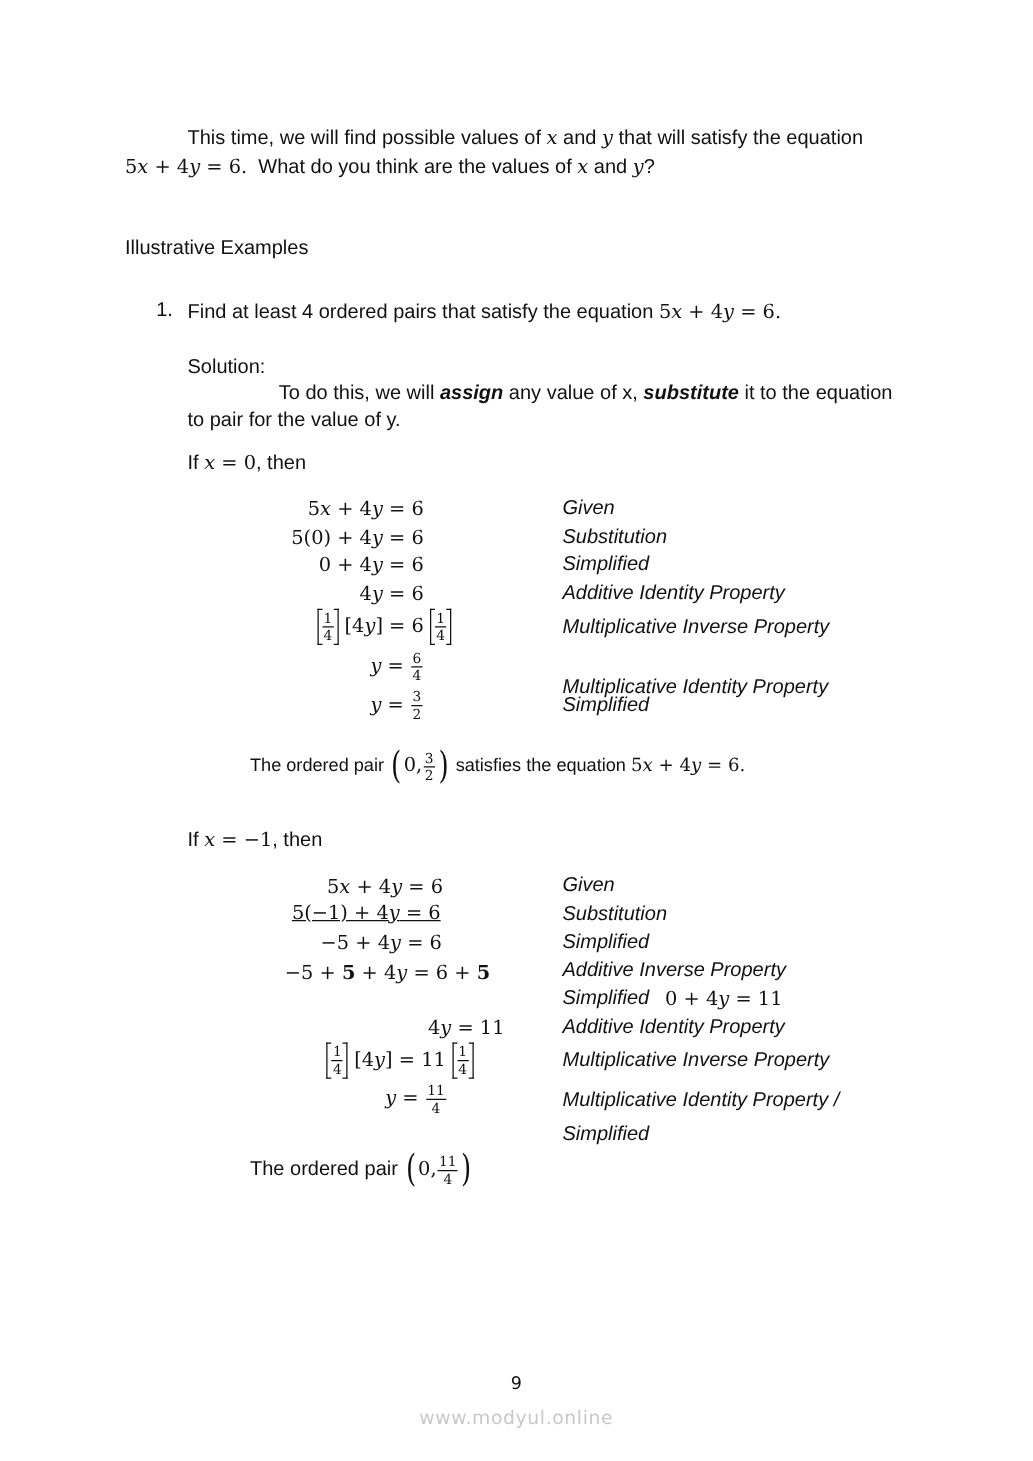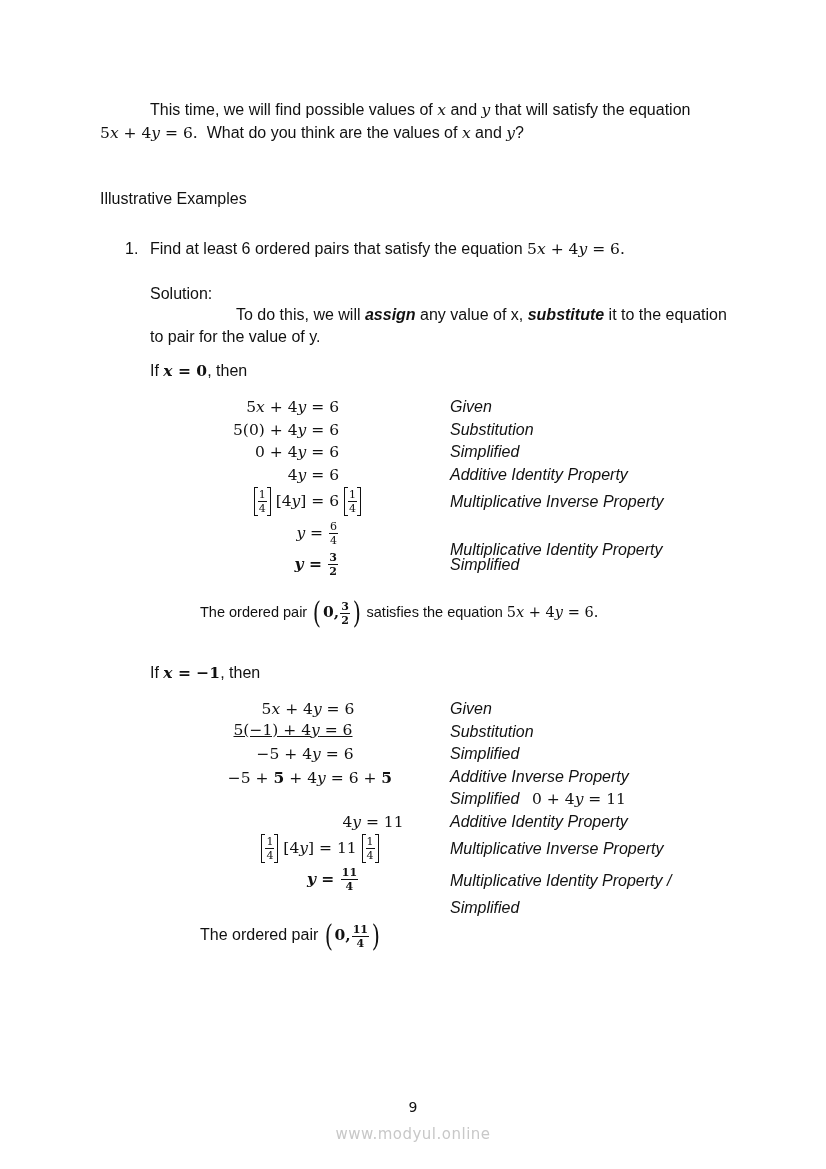--- a/index.html
+++ b/index.html
@@ -13,21 +13,21 @@
       position: relative;
       overflow: hidden;
       font-family: "Liberation Sans", sans-serif;
       color: #111111;
       font-size: 16px;
     }
     .abs { position: absolute; white-space: nowrap; }
     .sans { font-family: "Liberation Sans", sans-serif; font-size: 16px; }
     .math { font-family: "DejaVu Serif", "Liberation Serif", serif; font-size: 15.5px; }
     .mi { font-style: italic; }
-    .bold { font-weight: bold; }
+    .bold { font-weight: normal; }
     .bi { font-weight: bold; font-style: italic; }
     .reason { font-family: "Liberation Sans", sans-serif; font-style: italic; font-size: 16px; position: absolute; white-space: nowrap; left: 450px; }
     .frac {
       display: inline-block;
       vertical-align: middle;
       text-align: center;
       font-size: 11px;
       line-height: 1;
       margin: 0 1px;
     }
@@ -73,25 +73,25 @@
   <span>This time, we will find possible values of </span><span class="math mi">x</span><span> and </span><span class="math mi">y</span><span> that will satisfy the equation</span>
 </div>
 <div class="abs sans" style="left:100px; top:124px;">
   <span class="math">5<i>x</i> + 4<i>y</i> = 6.</span><span style="white-space:pre;">  What do you think are the values of </span><span class="math mi">x</span><span> and </span><span class="math mi">y</span><span>?</span>
 </div>
 
 <div class="abs sans" style="left:100px; top:190px;">Illustrative Examples</div>
 
 <div class="abs sans" style="left:125px; top:240px;">1.</div>
 <div class="abs sans" style="left:150px; top:240px;">
-  <span>Find at least 6 ordered pairs that satisfy the equation </span><span class="math">5<i>x</i> + 4<i>y</i> = 6.</span>
+  <span>Find at least 4 ordered pairs that satisfy the equation </span><span class="math">5<i>x</i> + 4<i>y</i> = 6.</span>
 </div>
 
 <div class="abs sans" style="left:150px; top:285px;">Solution:</div>
-<div class="abs sans" style="left:236px; top:306px;">
+<div class="abs sans" style="left:223px; top:306px;">
   <span>To do this, we will </span><span class="bi">assign</span><span> any value of x, </span><span class="bi">substitute</span><span> it to the equation</span>
 </div>
 <div class="abs sans" style="left:150px; top:328px;">to pair for the value of y.</div>
 
 <div class="abs sans" style="left:150px; top:361px;">
   <span>If </span><span class="math bold"><i>x</i> = 0</span><span>, then</span>
 </div>
 
 <div class="abs math" style="right:487px; top:398px;">5<i>x</i> + 4<i>y</i> = 6</div>
 <div class="abs math" style="right:487px; top:421px;">5(0) + 4<i>y</i> = 6</div>

